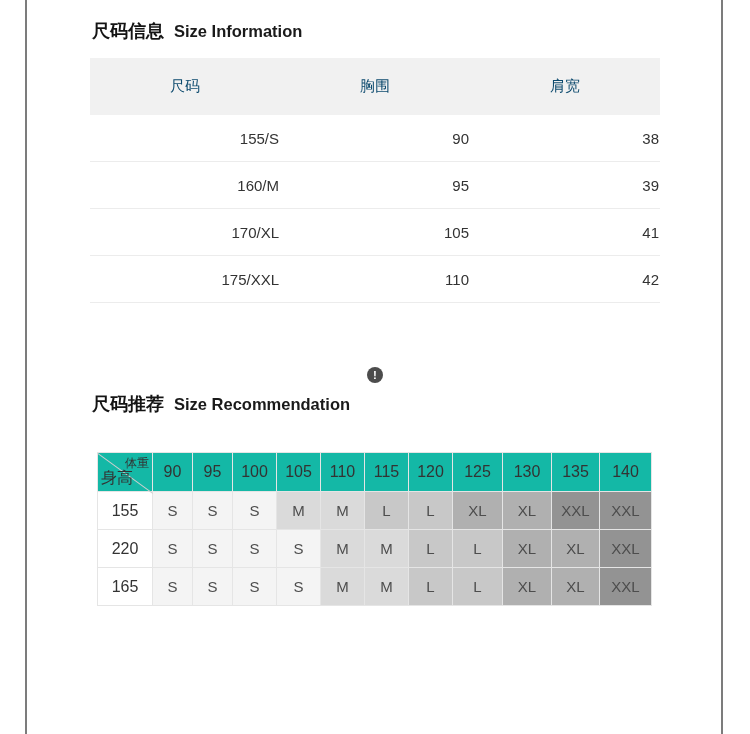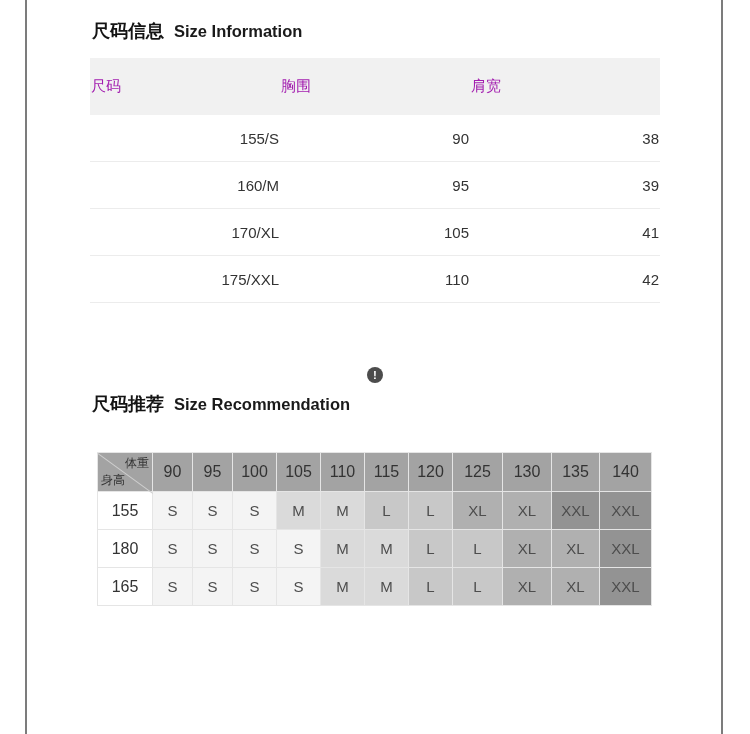--- a/index.html
+++ b/index.html
@@ -28,21 +28,21 @@
   #heading-info { top:19px; }
   #heading-reco { top:392px; }
 
   
   .info-table {
     position:absolute; left:90px; top:58px; width:570px;
     border-collapse:collapse; table-layout:fixed;
   }
   .info-table thead th {
     background:#f1f1f1; height:55px;
-    font-size:15px; font-weight:400; color:#a21caf; text-align:left;
+    font-size:15px; font-weight:400; color:#0c4a6e; text-align:center;
   }
   .info-table tbody td {
     height:44px; border-bottom:1px solid #ececec;
     font-size:15px; color:#333333; text-align:right;
   }
 
   
   .note {
     position:absolute; left:90px; top:367px; width:570px;
     display:flex; justify-content:center; align-items:center; gap:7px;
@@ -57,34 +57,34 @@
 
   
   .matrix {
     position:absolute; left:97px; top:452px;
     border-collapse:collapse; table-layout:fixed;
   }
   .matrix th, .matrix td {
     border:1px solid #e5e5e5; text-align:center; padding:0;
   }
   .matrix thead th {
-    height:38px; font-size:16px; font-weight:400; color:#333333; background:#a3a3a3;
+    height:38px; font-size:16px; font-weight:400; color:#333333; background:#14b8a6;
   }
   .matrix tbody th {
     height:37px; font-size:16px; font-weight:400; color:#333333; background:#ffffff;
   }
   .matrix tbody td {
     font-size:15px; color:#4d4d4d;
   }
   .corner-cell { position:relative; }
   .corner-cell .corner-tr {
     position:absolute; top:2px; right:3px; font-size:12px; color:#333;
   }
   .corner-cell .corner-bl {
-    position:absolute; bottom:2px; left:3px; font-size:12px; color:#333;margin-top:44px;
+    position:absolute; bottom:2px; left:3px; font-size:16px; color:#333;margin-top:44px;
   }
   .corner-cell .diag-line {
     position:absolute; top:0; left:0; width:68px; height:1px;
     background:#cfcfcf; transform-origin:0 0; transform:rotate(36deg);
   }
 </style>
 </head>
 <body>
 
 <div class="page-rule rule-left"></div>
@@ -178,21 +178,21 @@
         <td style="background: rgb(218, 218, 218);">M</td>
         <td style="background: rgb(218, 218, 218);">M</td>
         <td style="background: rgb(200, 200, 200);">L</td>
         <td style="background: rgb(200, 200, 200);">L</td>
         <td style="background: rgb(176, 176, 176);">XL</td>
         <td style="background: rgb(176, 176, 176);">XL</td>
         <td style="background: rgb(147, 147, 147);">XXL</td>
         <td style="background: rgb(147, 147, 147);">XXL</td>
       </tr>
       <tr>
-        <th>180</th>
+        <th>220</th>
         <td style="background: rgb(244, 244, 244);">S</td>
         <td style="background: rgb(244, 244, 244);">S</td>
         <td style="background: rgb(244, 244, 244);">S</td>
         <td style="background: rgb(244, 244, 244);">S</td>
         <td style="background: rgb(218, 218, 218);">M</td>
         <td style="background: rgb(218, 218, 218);">M</td>
         <td style="background: rgb(200, 200, 200);">L</td>
         <td style="background: rgb(200, 200, 200);">L</td>
         <td style="background: rgb(176, 176, 176);">XL</td>
         <td style="background: rgb(176, 176, 176);">XL</td>

